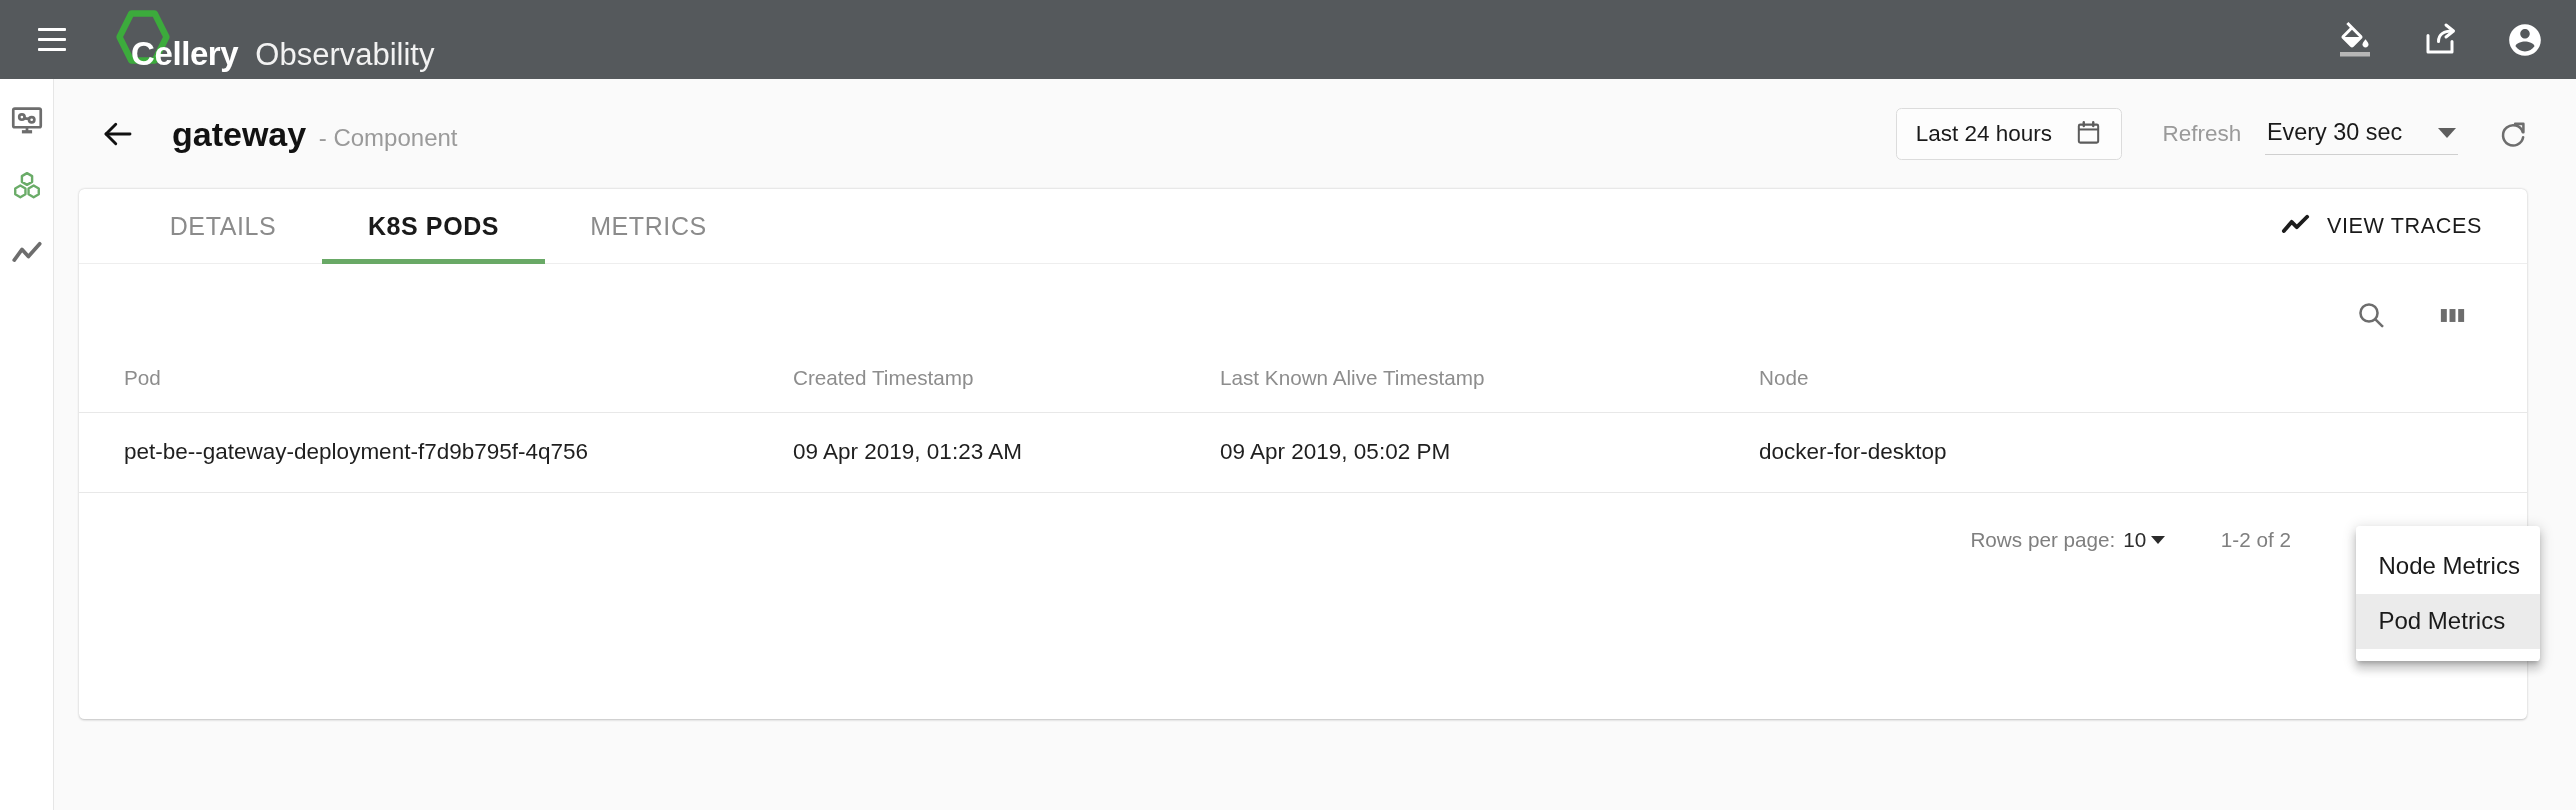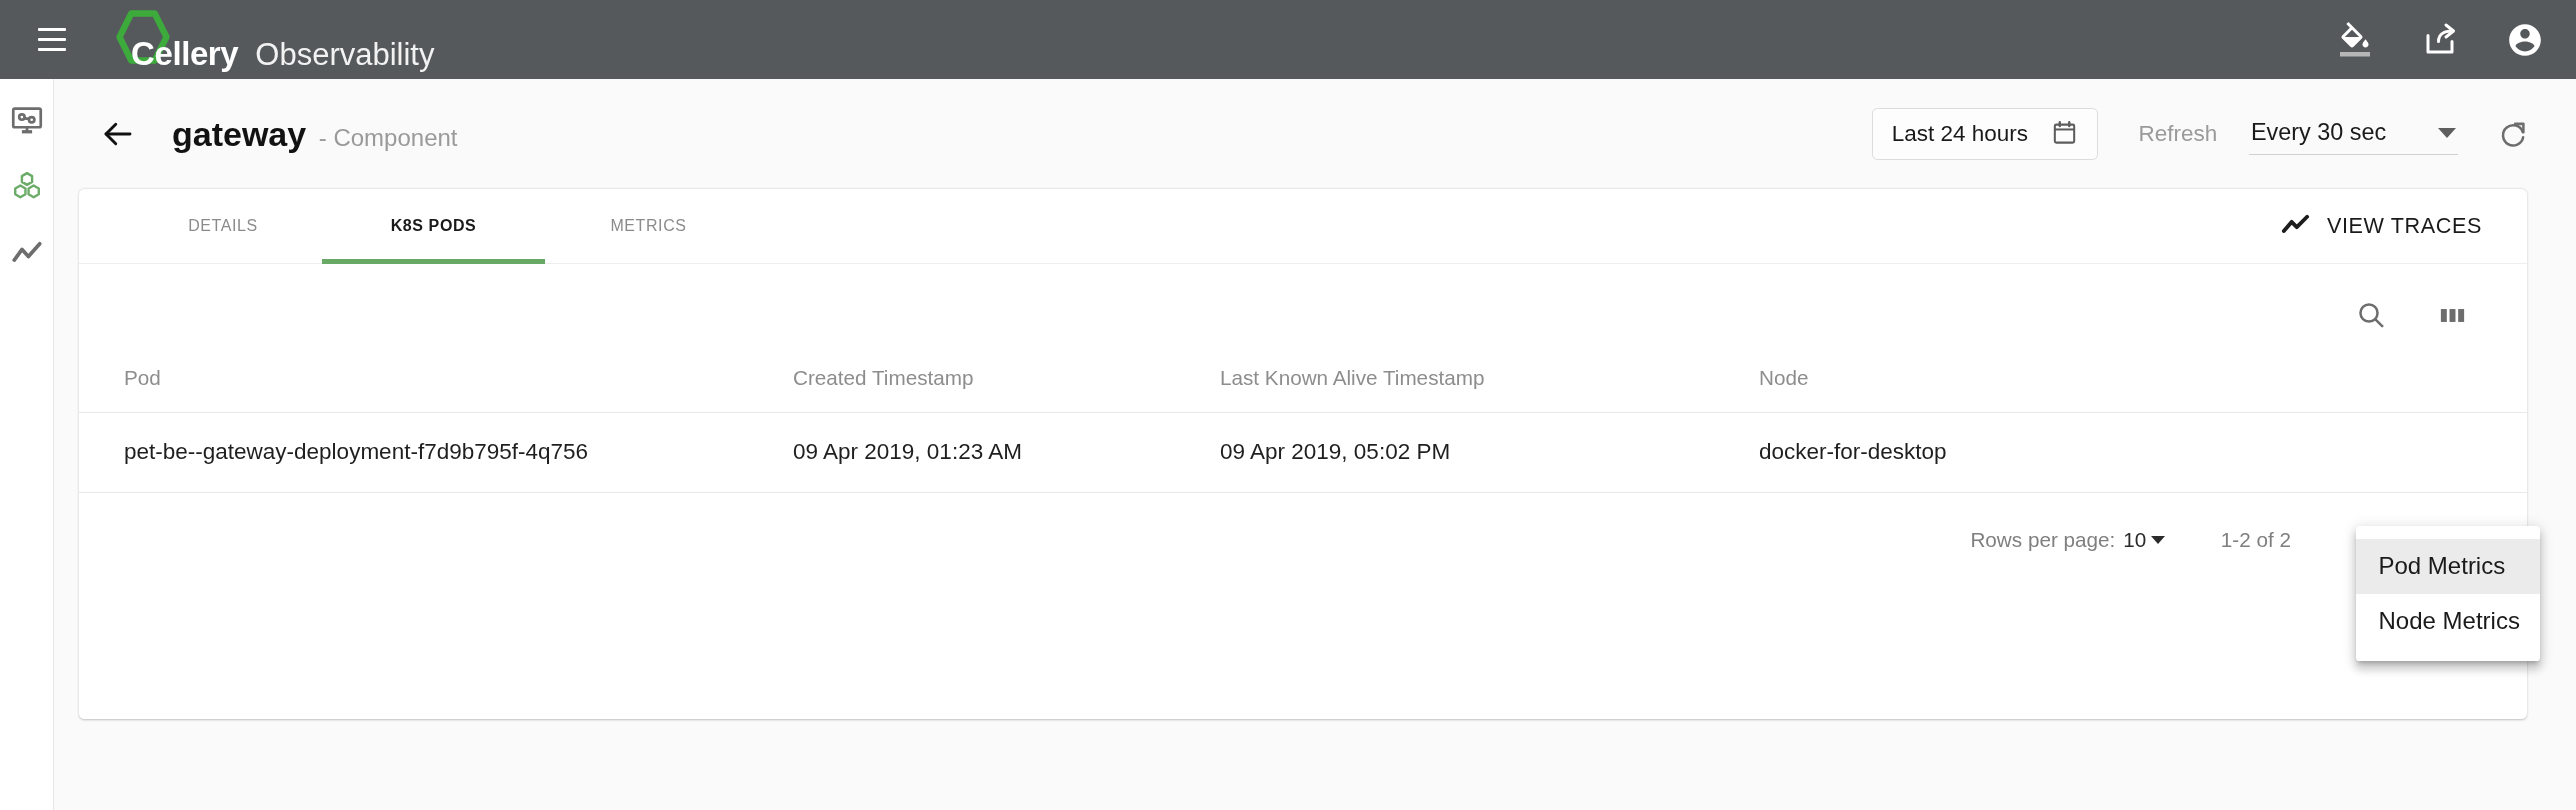--- a/index.html
+++ b/index.html
@@ -80,22 +80,22 @@
     display: flex; align-items: center; gap: 23.4px;
     border: 0.9px solid #dcdcdc; border-radius: 5.4px;
     background: #fdfdfd;
     height: 52px; padding: 0 19px;
     cursor: pointer;
   }
   .daterange-label { font-size: 22.5px; color: #1a1a1a; }
   .refresh-group { display: flex; align-items: center; margin-left: 40px; }
   .refresh-label { font-size: 22.5px; color: #9a9a9a; }
   .refresh-select {
-    margin-left: 32px;
-    display: flex; align-items: center; gap: 52px;
+    margin-left: 24px;
+    display: flex; align-items: center; gap: 36px;
     border-bottom: 1.8px solid #cfcfcf;
     padding: 6.3px 1.8px 8px 1.8px;
     cursor: pointer;
   }
   .refresh-value { font-size: 23.4px; color: #1a1a1a; }
   .refresh-btn { margin-left: 34px; width: 41px; height: 41px; display: flex; align-items: center; justify-content: center; cursor: pointer; }
 
   
   .card {
     position: absolute; top: 110px; left: 25px;
@@ -107,21 +107,21 @@
 
   .tabbar {
     position: relative;
     height: 75px;
     border-bottom: 0.9px solid #eeeeee;
     display: flex; align-items: center;
   }
   .tabs { display: flex; align-items: stretch; height: 75px; }
   .tab {
     display: flex; align-items: center; justify-content: center;
-    font-size: 16px; letter-spacing: 0.6px;
+    font-size: 25px; letter-spacing: 0.6px;
     color: #8b8b8b; cursor: pointer; position: relative;
     padding: 0 9px;
   }
   .tab.active { color: #1a1a1a; font-weight: bold; }
   .tab.active::after {
     content: ""; position: absolute; left: 0; right: 0; bottom: 0;
     height: 4.5px; background: #69a966;
   }
   .tab-details { width: 198px; margin-left: 45px; }
   .tab-pods { width: 223px; }
@@ -395,22 +395,22 @@
       <div class="pg-btn next">
         <svg width="31" height="31" viewBox="0 0 24 24" fill="none" stroke="#aaaaaa" stroke-width="2.1" stroke-linecap="round" stroke-linejoin="round">
           <polyline points="9,4.5 16.5,12 9,19.5"></polyline>
         </svg>
       </div>
     </div>
 
   </div>
 
   <div class="menu">
+    <div class="menu-item">
+      <span>Node Metrics</span>
+    </div>
     <div class="menu-item hovered">
       <span>Pod Metrics</span>
     </div>
-    <div class="menu-item">
-      <span>Node Metrics</span>
-    </div>
   </div>
 
 </div>
 
 
 </body></html>

